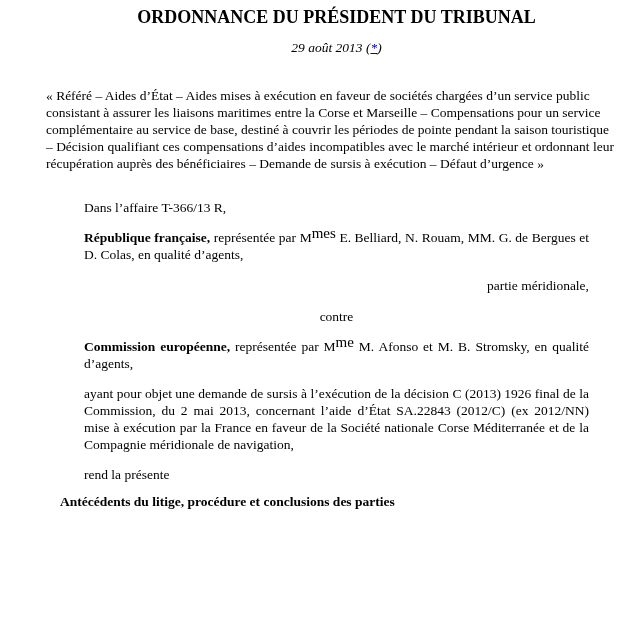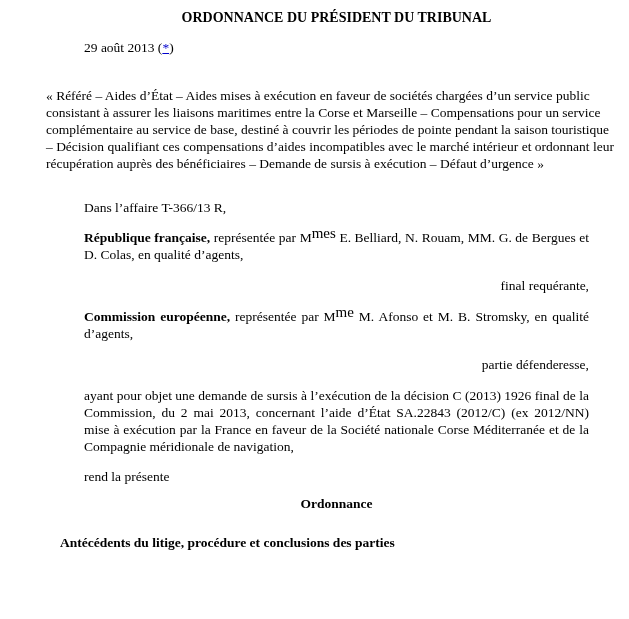--- a/index.html
+++ b/index.html
@@ -14,26 +14,27 @@
     line-height: 17px;
   }
   .page {
     width: 629px;
     height: 619px;
     padding: 9px 40px 0 84px;
   }
   .doc-title {
     text-align: center;
     font-weight: bold;
-    font-size: 14px;
+    font-size: 18px;
     margin-bottom: 13px;
   }
   .doc-date {
-    text-align: left;
+    text-align: center;
     margin-bottom: 31px;
+    font-style: italic;
   }
   .doc-date a {
     text-decoration: underline;
   }
   .keywords {
     margin: 0 -26px 27px -38px;
   }
   .para {
     text-align: justify;
     margin-bottom: 13px;
@@ -88,31 +89,30 @@
   </div>
 
   <div class="keywords">« Référé – Aides d’État – Aides mises à exécution en faveur de sociétés chargées d’un service public consistant à assurer les liaisons maritimes entre la Corse et Marseille – Compensations pour un service complémentaire au service de base, destiné à couvrir les périodes de pointe pendant la saison touristique – Décision qualifiant ces compensations d’aides incompatibles avec le marché intérieur et ordonnant leur récupération auprès des bénéficiaires – Demande de sursis à exécution – Défaut d’urgence »</div>
 
   <div class="single-line">Dans l’affaire T-366/13 R,</div>
 
   <div class="para">
     <span class="party-name">République française,</span><span> représentée par M</span><sup class="msup">mes</sup><span> E. Belliard, N. Rouam, MM. G. de Bergues et D. Colas, en qualité d’agents,</span>
   </div>
 
-  <div class="role">final requérante,</div>
+  <div class="role">partie méridionale,</div>
 
+  <div class="versus">contre</div>
 
   <div class="para">
     <span class="party-name">Commission européenne,</span><span> représentée par M</span><sup class="msup">me</sup><span> M. Afonso et M. B. Stromsky, en qualité d’agents,</span>
   </div>
 
-  <div class="role">partie défenderesse,</div>
 
   <div class="para">ayant pour objet une demande de sursis à l’exécution de la décision C (2013) 1926 final de la Commission, du 2 mai 2013, concernant l’aide d’État SA.22843 (2012/C) (ex 2012/NN) mise à exécution par la France en faveur de la Société nationale Corse Méditerranée et de la Compagnie méridionale de navigation,</div>
 
 
   <div class="single-line renders">rend la présente</div>
 
-  <div class="order-heading">Ordonnance</div>
 
   <div class="section-heading">Antécédents du litige, procédure et conclusions des parties</div>
 
 </div>
 
 </body></html>

